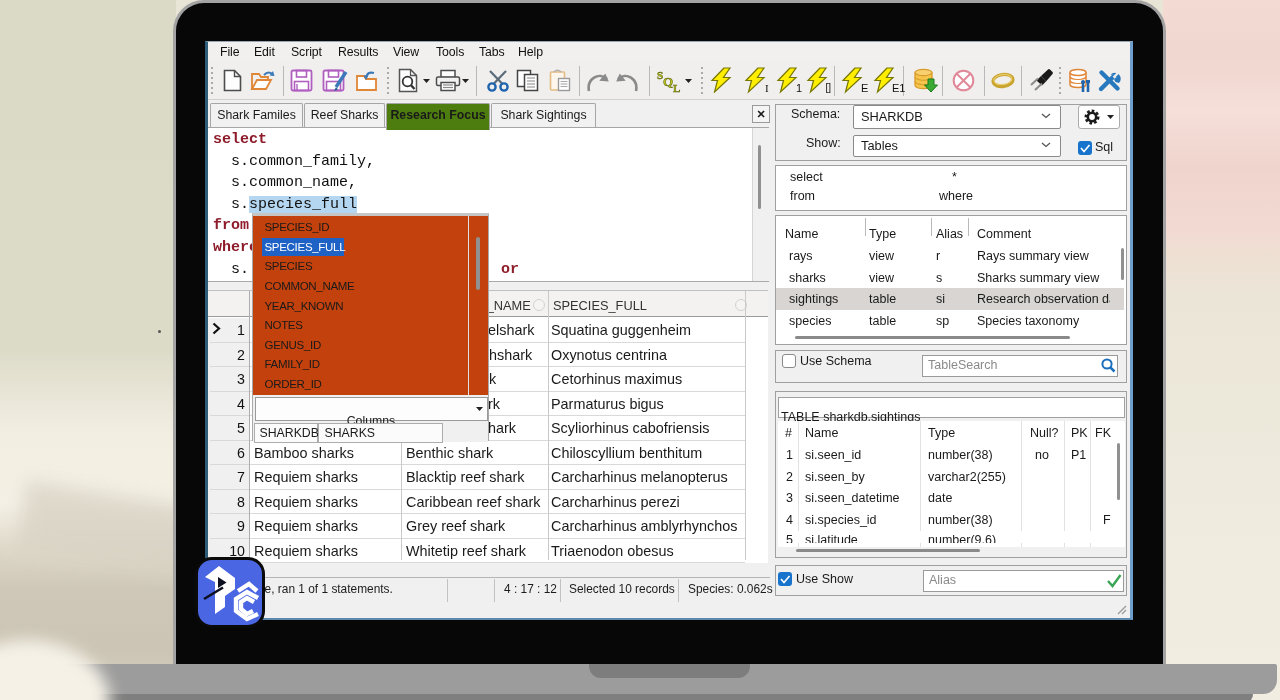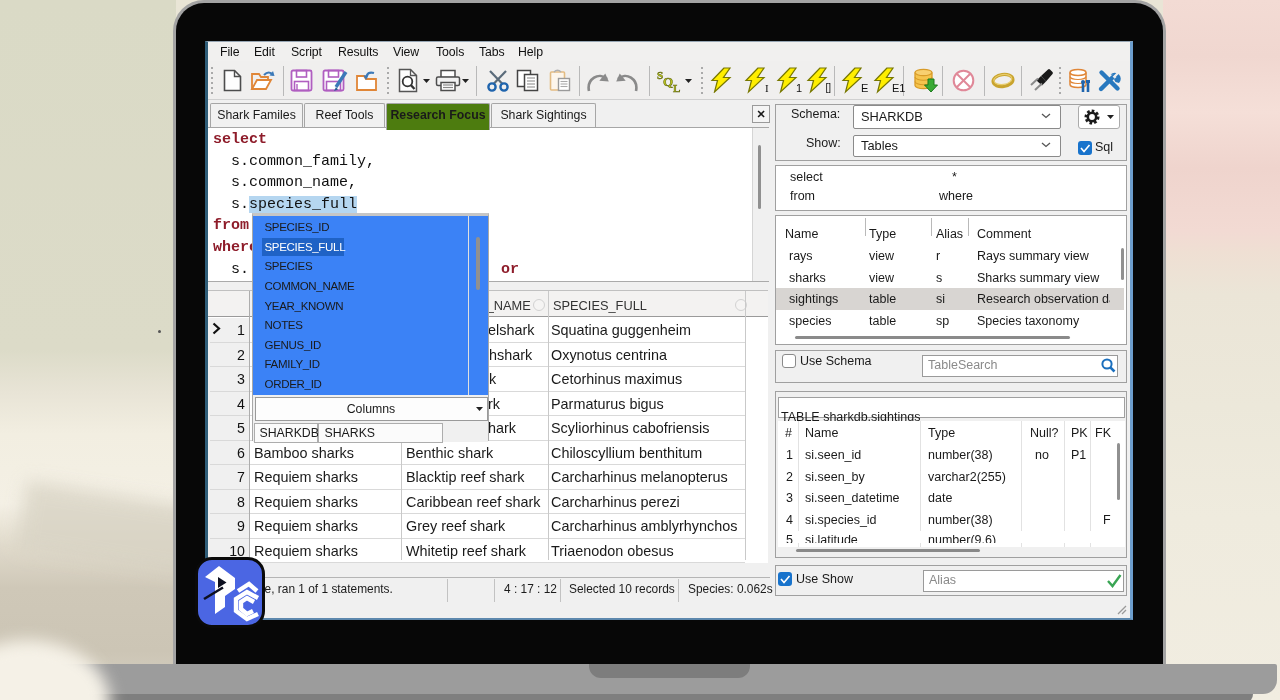--- a/index.html
+++ b/index.html
@@ -229,21 +229,21 @@
         <g stroke="#2878be" stroke-linecap="round">
           <line x1="5" y1="22" x2="17" y2="10" stroke-width="4.4"></line>
           <line x1="5.5" y1="5.5" x2="21.5" y2="21.5" stroke-width="4.4"></line>
         </g>
         <path d="M14.5,7.5 a6,6 0 1 1 8.5,8.5 l-3.5,-1 l-1.5,-2.5 l2.5,-2.5 l-2.5,-2 z" fill="#2878be"></path>
         <path d="M17.5,10.5 l4.5,-4.5" stroke="#f0efee" stroke-width="2.4"></path>
       </svg>
 </div>
 
 <div class="abs tab" style="left:2px;width:93px">Shark Familes</div>
-<div class="abs tab" style="left:96px;width:81px">Reef Tools</div>
+<div class="abs tab" style="left:96px;width:81px">Reef Sharks</div>
 <div class="abs tab act" style="left:178px;width:104px">Research Focus</div>
 <div class="abs tab" style="left:283px;width:105px">Shark Sightings</div>
 <div class="abs" style="left:544px;top:63px;width:18px;height:18px;border:1px solid #9a9a9a;background:#f4f4f4;text-align:center;font-size:11px;font-weight:bold;line-height:16px">✕</div>
 
 <div class="ed">
 <span class="ln" style="left:5px;top:3px"><span class="kw">select</span></span>
 <span class="ln" style="left:5px;top:24.6px">  s.common_family,</span>
 <span class="ln" style="left:5px;top:46.2px">  s.common_name,</span>
 <span class="ln" style="left:5px;top:67.8px">  s.<span style="background:#b5d6f0">species_full</span></span>
 <span class="ln" style="left:5px;top:89.4px"><span class="kw">from</span></span>
@@ -441,35 +441,35 @@
         <path d="M1,4 l3,3.5 l5.5,-6.5" fill="none" stroke="#fff" stroke-width="1.6"></path>
       </svg>
 <span class="rp" style="left:588px;top:530px">Use Show</span>
 <div class="abs" style="left:715px;top:527.5px;width:201px;height:22.5px;background:#fff;border:1px solid #9a9a9a"></div>
 <span class="rp" style="left:721px;top:531px;color:#8a8a8a">Alias</span>
 <svg class="abs" style="left:898px;top:531px" width="17" height="17">
         <path d="M2,8 l4.5,5 l8,-11" fill="none" stroke="#3aa554" stroke-width="2.4"></path>
       </svg>
 </div>
 
-<div id="popup" class="abs" style="left:43.5px;top:170.5px;width:237px;height:228.5px;background:#3b82f6;border:1px solid #a8a8a8;border-top:3px solid #c6c6c6;z-index:5">
+<div id="popup" class="abs" style="left:43.5px;top:170.5px;width:237px;height:228.5px;background:#c2410c;border:1px solid #a8a8a8;border-top:3px solid #c6c6c6;z-index:5">
 <span class="phitem" style="top:5.5px">SPECIES_ID</span>
 <div class="abs" style="left:9px;top:22.5px;width:82px;height:17.5px;background:#1f62c5"></div>
 <span class="phitem" style="top:25.0px;color:#fff;z-index:2">SPECIES_FULL</span>
 <span class="phitem" style="top:44.5px">SPECIES</span>
 <span class="phitem" style="top:64.0px">COMMON_NAME</span>
 <span class="phitem" style="top:84.0px">YEAR_KNOWN</span>
 <span class="phitem" style="top:103.5px">NOTES</span>
 <span class="phitem" style="top:123.0px">GENUS_ID</span>
 <span class="phitem" style="top:142.5px">FAMILY_ID</span>
 <span class="phitem" style="top:162.0px">ORDER_ID</span>
 <div class="abs" style="left:215px;top:0;width:1px;height:179px;background:#e0e0e0"></div>
 <div class="thumbv" style="left:223px;top:21px;height:53px;width:4px"></div>
 <div class="abs" style="left:0px;top:179px;width:235px;height:47px;background:#f0f0f0"></div>
-<div class="abs" style="left:2px;top:181px;width:233px;height:24px;background:#fdfdfd;border:1px solid #9a9a9a;text-align:center;font-size:12.3px;padding-top:4px">Columns</div>
+<div class="abs" style="left:2px;top:181px;width:233px;height:24px;background:#fdfdfd;border:1px solid #9a9a9a;text-align:center;font-size:12.3px;padding-top:16px">Columns</div>
 <svg class="abs" style="left:222px;top:190px" width="9" height="6">
         <path d="M1,1 l3.5,4 l3.5,-4 z" fill="#222"></path>
       </svg>
 <div class="abs" style="left:1px;top:207px;width:64px;height:20px;background:#fbfbfb;border:1px solid #adadad;font-size:12.3px;padding:2px 0 0 5px">SHARKDB</div>
 <div class="abs" style="left:65px;top:207px;width:125px;height:20px;background:#fbfbfb;border:1px solid #adadad;font-size:12.3px;padding:2px 0 0 6px">SHARKS</div>
 </div>
 
 <svg class="abs" style="left:908px;top:562px" width="12" height="12">
       <path d="M10,2 L2,10 M10,6 L6,10 M10,10 L10,10" stroke="#9a9a9a" stroke-width="1.3" fill="none"></path>
     </svg>

